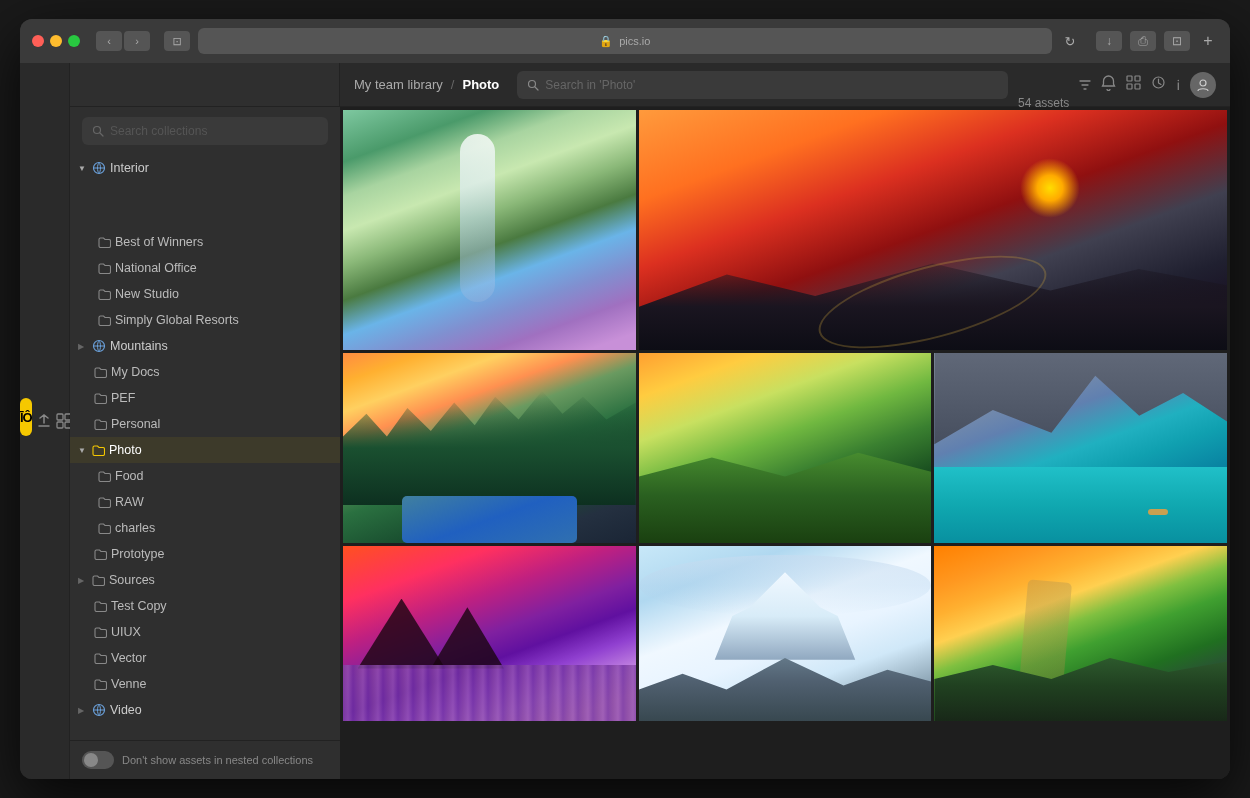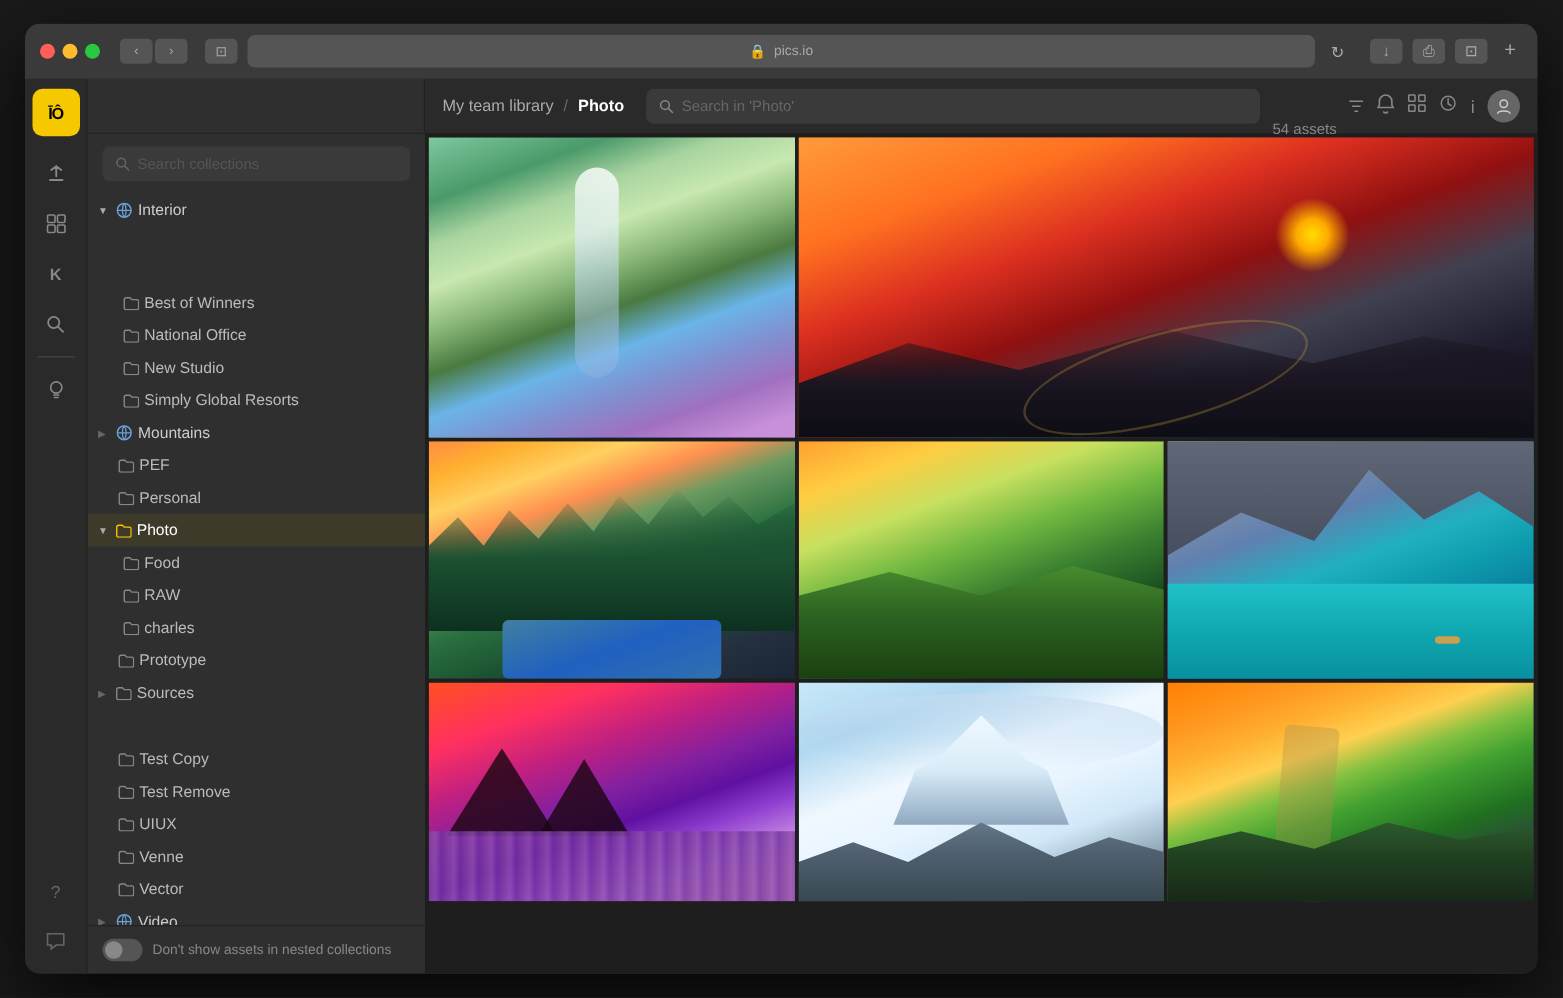--- a/index.html
+++ b/index.html
@@ -128,21 +128,21 @@
       display: flex;
       flex: 1;
       overflow: hidden;
     }
 
     
     .icon-bar {
       width: 50px;
       background: #2a2a2a;
       display: flex;
-      flex-direction: column;
+      flex-direction: row;
       align-items: center;
       padding: 8px 0;
       gap: 4px;
       flex-shrink: 0;
       border-right: 1px solid #222;
     }
     .app-logo {
       width: 38px;
       height: 38px;
       background: #f5c800;
@@ -578,20 +578,26 @@
 
             <div class="tree-item" style="padding-left:8px;">
               <span class="tree-chevron" style="color:#666;">▶</span>
               <svg width="14" height="14" viewBox="0 0 14 14" fill="none">
                   <circle cx="7" cy="7" r="5.5" stroke="#6a9fd8" stroke-width="1.2"></circle>
                   <path d="M7 1.5C5 4 5 10 7 12.5M7 1.5C9 4 9 10 7 12.5M1.5 7h11" stroke="#6a9fd8" stroke-width="1"></path>
                 </svg>
               <span class="tree-label" style="color:#ccc;">Mountains</span>
             </div>
 
+            <div class="tree-item" style="padding-left:24px;">
+              <svg width="13" height="11" viewBox="0 0 13 11" fill="none">
+                  <path d="M1 2.5C1 1.7 1.7 1 2.5 1h3l1.5 1.5H11c.8 0 1.5.7 1.5 1.5V9c0 .8-.7 1.5-1.5 1.5H2.5C1.7 10.5 1 9.8 1 9V2.5z" stroke="#888" stroke-width="1.1" fill="none"></path>
+                </svg>
+              <span class="tree-label" style="color:#bbb;">My Docs</span>
+            </div>
 
             <div class="tree-item" style="padding-left:24px;">
               <svg width="13" height="11" viewBox="0 0 13 11" fill="none">
                   <path d="M1 2.5C1 1.7 1.7 1 2.5 1h3l1.5 1.5H11c.8 0 1.5.7 1.5 1.5V9c0 .8-.7 1.5-1.5 1.5H2.5C1.7 10.5 1 9.8 1 9V2.5z" stroke="#888" stroke-width="1.1" fill="none"></path>
                 </svg>
               <span class="tree-label" style="color:#bbb;">PEF</span>
             </div>
 
             <div class="tree-item" style="padding-left:24px;">
               <svg width="13" height="11" viewBox="0 0 13 11" fill="none">
@@ -645,53 +651,47 @@
             </div>
 
             <div class="tree-item" style="padding-left:8px;">
               <span class="tree-chevron" style="color:#666;">▶</span>
               <svg width="13" height="11" viewBox="0 0 13 11" fill="none">
                   <path d="M1 2.5C1 1.7 1.7 1 2.5 1h3l1.5 1.5H11c.8 0 1.5.7 1.5 1.5V9c0 .8-.7 1.5-1.5 1.5H2.5C1.7 10.5 1 9.8 1 9V2.5z" stroke="#888" stroke-width="1.1" fill="none"></path>
                 </svg>
               <span class="tree-label" style="color:#bbb;">Sources</span>
             </div>
 
-            <div class="tree-item" style="padding-left:24px;margin-top:27px;">
+            <div class="tree-item" style="padding-left:24px;">
               <svg width="13" height="11" viewBox="0 0 13 11" fill="none">
                   <path d="M1 2.5C1 1.7 1.7 1 2.5 1h3l1.5 1.5H11c.8 0 1.5.7 1.5 1.5V9c0 .8-.7 1.5-1.5 1.5H2.5C1.7 10.5 1 9.8 1 9V2.5z" stroke="#888" stroke-width="1.1" fill="none"></path>
                 </svg>
               <span class="tree-label" style="color:#bbb;">Test Copy</span>
             </div>
 
+
             <div class="tree-item" style="padding-left:24px;">
               <svg width="13" height="11" viewBox="0 0 13 11" fill="none">
                   <path d="M1 2.5C1 1.7 1.7 1 2.5 1h3l1.5 1.5H11c.8 0 1.5.7 1.5 1.5V9c0 .8-.7 1.5-1.5 1.5H2.5C1.7 10.5 1 9.8 1 9V2.5z" stroke="#888" stroke-width="1.1" fill="none"></path>
                 </svg>
-              <span class="tree-label" style="color:#bbb;">Test Remove</span>
+              <span class="tree-label" style="color:#bbb;">UIUX</span>
             </div>
 
             <div class="tree-item" style="padding-left:24px;">
               <svg width="13" height="11" viewBox="0 0 13 11" fill="none">
                   <path d="M1 2.5C1 1.7 1.7 1 2.5 1h3l1.5 1.5H11c.8 0 1.5.7 1.5 1.5V9c0 .8-.7 1.5-1.5 1.5H2.5C1.7 10.5 1 9.8 1 9V2.5z" stroke="#888" stroke-width="1.1" fill="none"></path>
                 </svg>
-              <span class="tree-label" style="color:#bbb;">UIUX</span>
+              <span class="tree-label" style="color:#bbb;">Vector</span>
             </div>
 
             <div class="tree-item" style="padding-left:24px;">
               <svg width="13" height="11" viewBox="0 0 13 11" fill="none">
                   <path d="M1 2.5C1 1.7 1.7 1 2.5 1h3l1.5 1.5H11c.8 0 1.5.7 1.5 1.5V9c0 .8-.7 1.5-1.5 1.5H2.5C1.7 10.5 1 9.8 1 9V2.5z" stroke="#888" stroke-width="1.1" fill="none"></path>
                 </svg>
               <span class="tree-label" style="color:#bbb;">Venne</span>
-            </div>
-
-            <div class="tree-item" style="padding-left:24px;">
-              <svg width="13" height="11" viewBox="0 0 13 11" fill="none">
-                  <path d="M1 2.5C1 1.7 1.7 1 2.5 1h3l1.5 1.5H11c.8 0 1.5.7 1.5 1.5V9c0 .8-.7 1.5-1.5 1.5H2.5C1.7 10.5 1 9.8 1 9V2.5z" stroke="#888" stroke-width="1.1" fill="none"></path>
-                </svg>
-              <span class="tree-label" style="color:#bbb;">Vector</span>
             </div>
 
             <div class="tree-item" style="padding-left:8px;">
               <span class="tree-chevron" style="color:#666;">▶</span>
               <svg width="14" height="14" viewBox="0 0 14 14" fill="none">
                   <circle cx="7" cy="7" r="5.5" stroke="#6a9fd8" stroke-width="1.2"></circle>
                   <path d="M7 1.5C5 4 5 10 7 12.5M7 1.5C9 4 9 10 7 12.5M1.5 7h11" stroke="#6a9fd8" stroke-width="1"></path>
                 </svg>
               <span class="tree-label" style="color:#ccc;">Video</span>
             </div>

